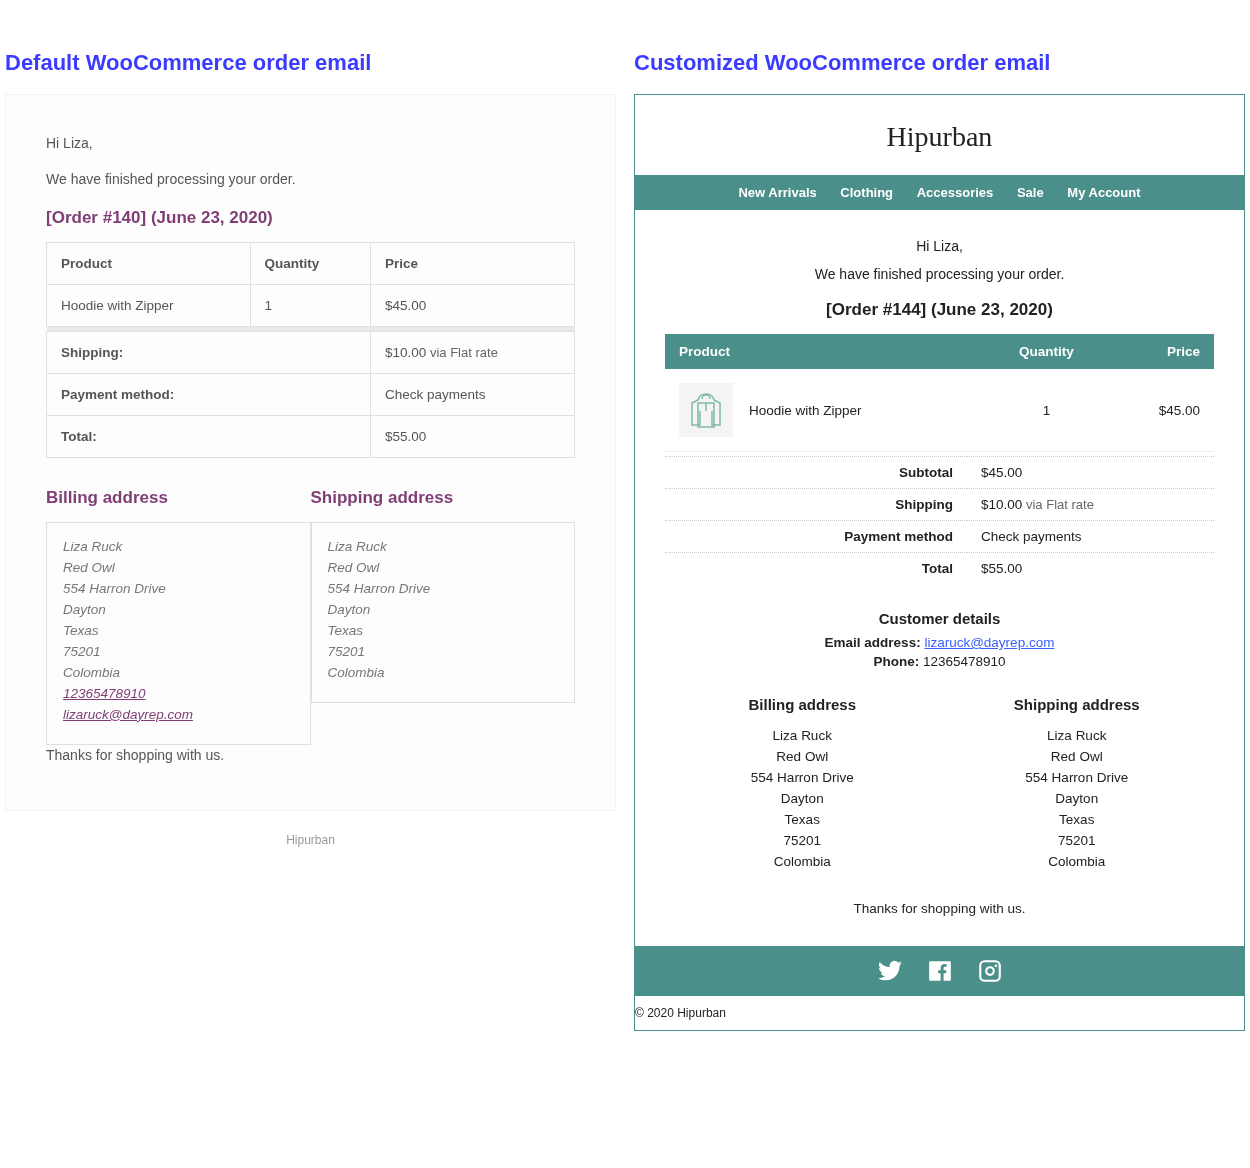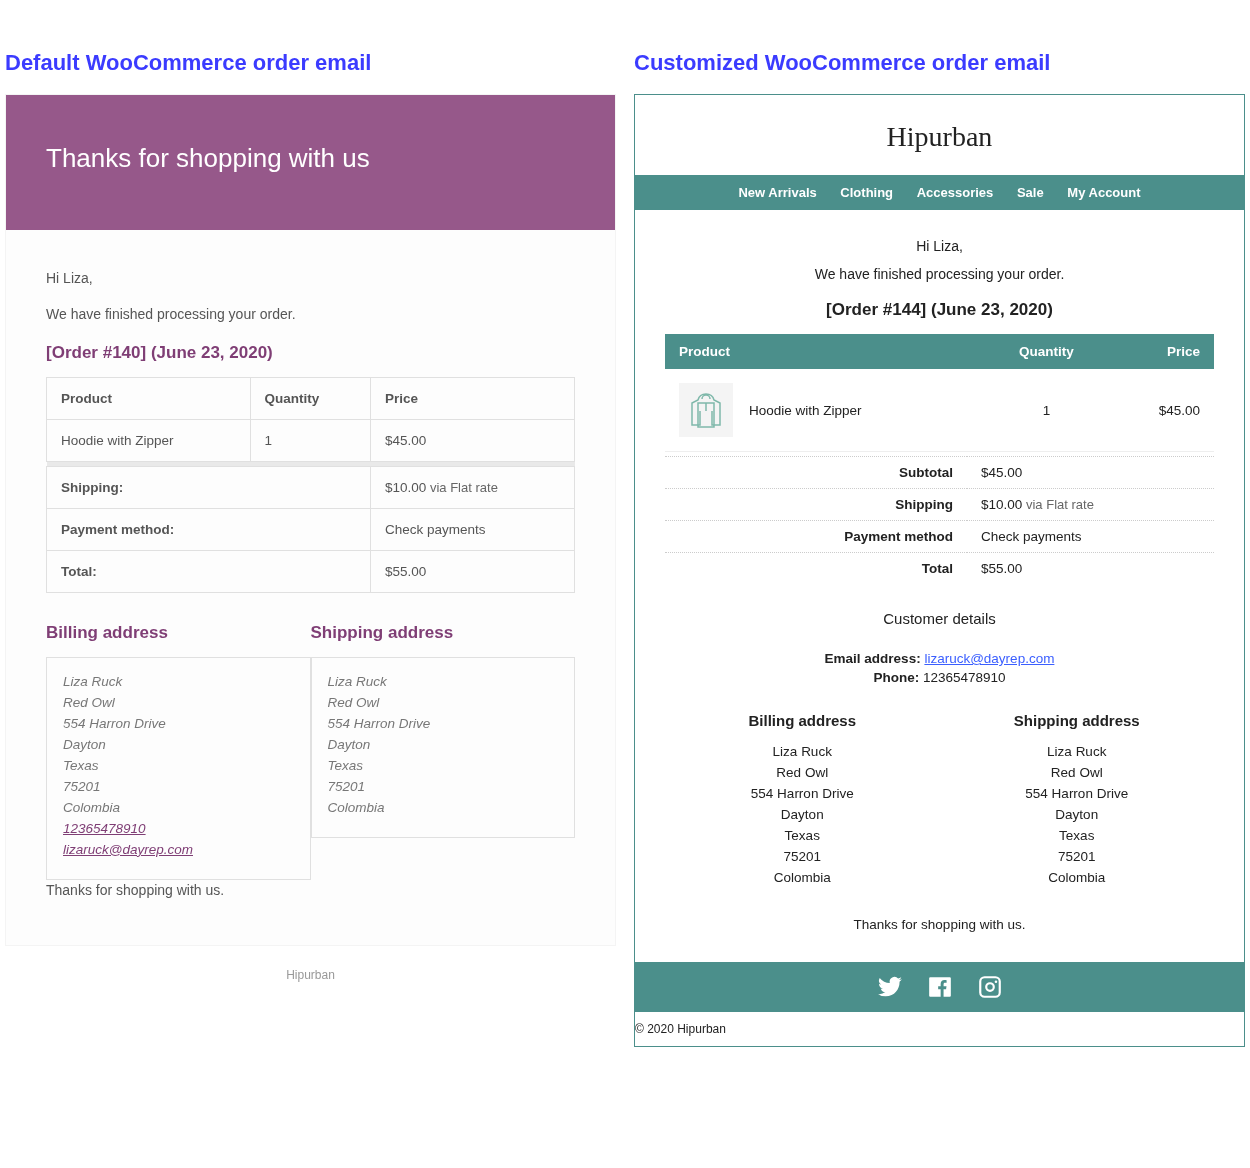--- a/index.html
+++ b/index.html
@@ -115,21 +115,21 @@
   table.summary{
     width:100%;border-collapse:collapse;margin-top:4px;font-size:13.5px
   }
   table.summary td{
     padding:8px 14px;border-top:1px dotted #ccc;color:#222;
   }
   table.summary td.k{text-align:right;font-weight:700;width:55%}
   table.summary td.v{text-align:left}
   .via{font-size:13px;color:#666}
   .cust-details{text-align:center;margin-top:26px}
-  .cust-details h4{font-weight:400;font-size:15px;margin:0 0 24px}
+  .cust-details h4{font-weight:700;font-size:15px;margin:0 0 8px}
   .cust-details .row{margin:4px 0;font-size:13.5px}
   .cust-details a{color:#3b5fff;text-decoration:underline}
   .addr-wrap-c{display:flex;gap:0;margin-top:24px}
   .addr-col-c{flex:1;text-align:center;line-height:1.55;font-size:13.5px}
   .addr-col-c h4{font-size:15px;font-weight:700;margin:0 0 10px}
   .custom-thanks{text-align:center;margin:28px 0 12px;font-size:13.5px}
   .social{
     background:var(--teal);height:50px;display:flex;align-items:center;justify-content:center;gap:24px
   }
   .social svg{fill:#fff;width:26px;height:26px}
@@ -138,21 +138,20 @@
   }
 </style>
 </head>
 <body>
 
 <div class="cols">
 
   <div class="col">
     <h2 class="caption">Default  WooCommerce order email</h2>
     <div class="default-card">
-      <div class="default-header">Thanks for shopping with us</div>
       <div class="default-body">
         <p>Hi Liza,</p>
         <p>We have finished processing your order.</p>
         <div class="order-title">[Order #140] (June 23, 2020)</div>
         <table class="order">
           <tbody>
               <tr>
             <th>Product</th>
             <th>Quantity</th>
             <th>Price</th>

